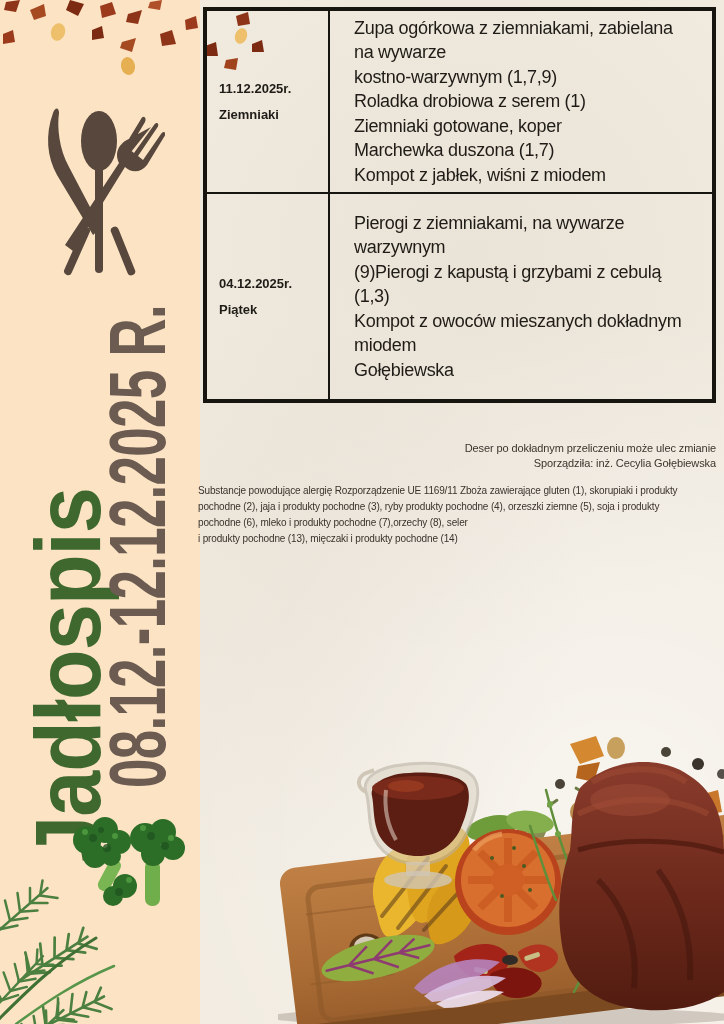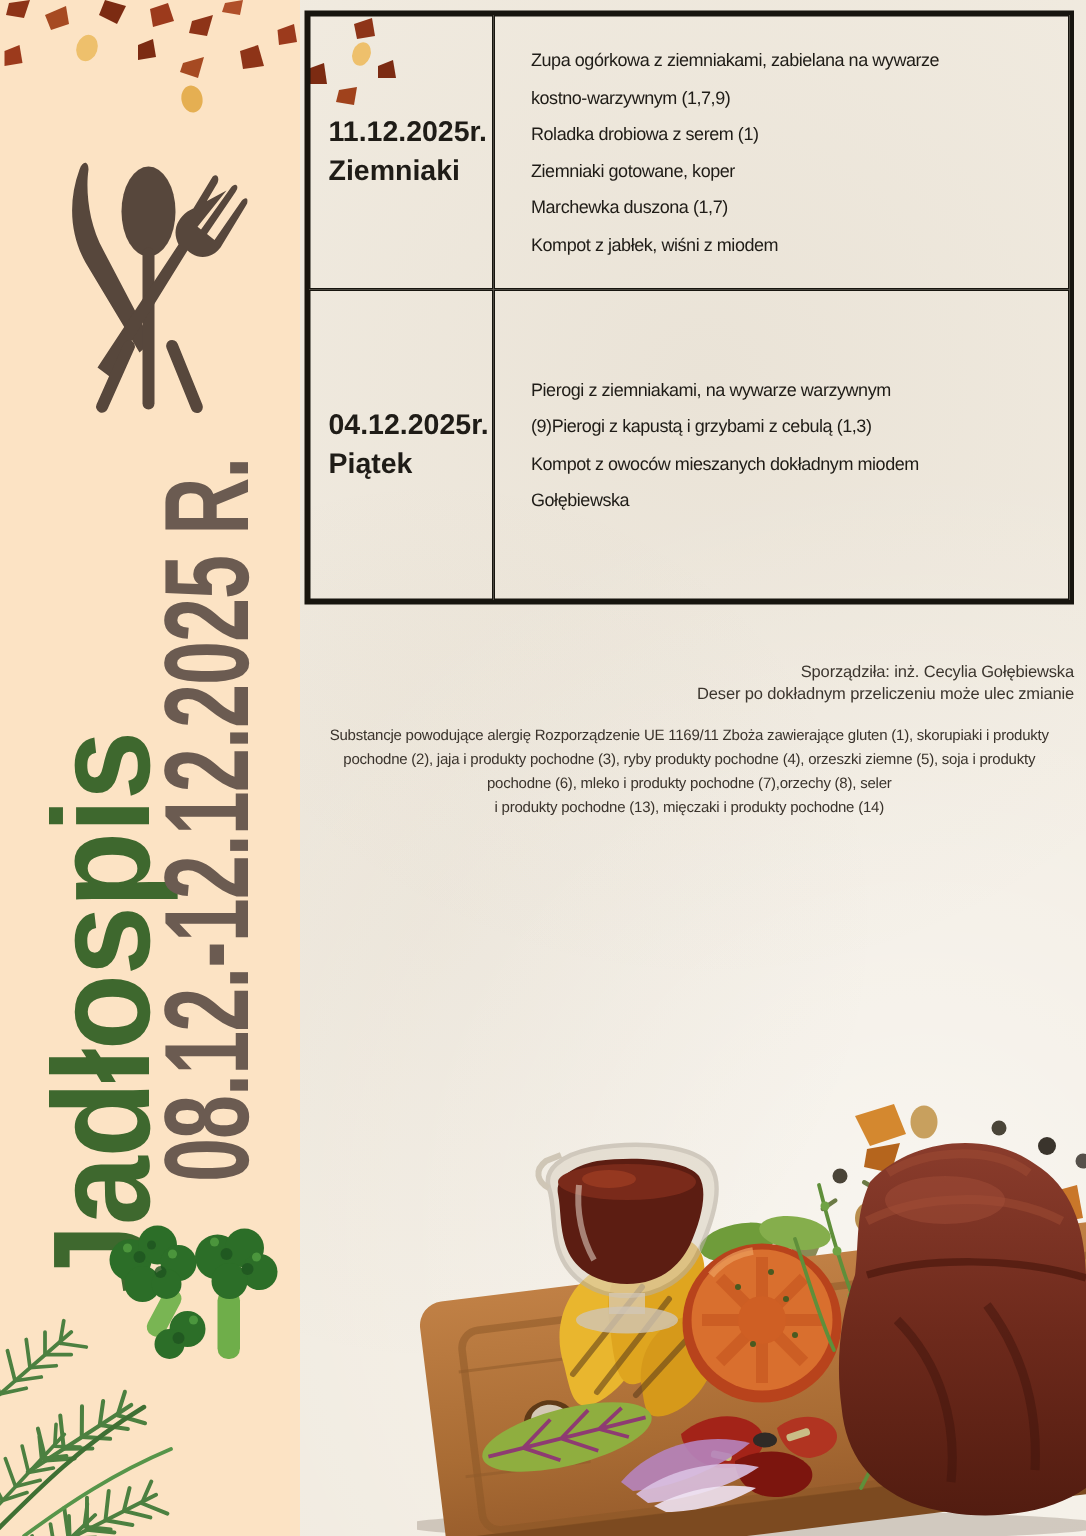--- a/index.html
+++ b/index.html
@@ -17,26 +17,26 @@
   .vtitle { left:22px; top:862px; font-size:92px; color:#3e682e;
             transform:rotate(-90deg) scale(0.9,1); }
   .vdates { left:98px; top:788px; font-size:80px; color:#6b5b51;
             transform:rotate(-90deg) scale(0.66,1); }
   .deco { position:absolute; }
   .menu-table { position:absolute; left:203px; top:7px; width:513px; height:396px;
                 border-collapse:separate; border-spacing:0; table-layout:fixed;
                 border:3px solid #17150f; }
   .menu-table td { border:1.5px solid #17150f; vertical-align:middle;
                    color:#1f1c17; background:transparent; }
-  .cell-date { width:123px; padding-left:12px; font-weight:bold; font-size:19px; line-height:26px; }
-  .cell-menu { padding-left:24px; padding-right:20px; font-size:12px; line-height:24.5px; letter-spacing:-0.3px; }
+  .cell-date { width:123px; padding-left:12px; font-weight:bold; font-size:13px; line-height:26px; }
+  .cell-menu { padding-left:24px; padding-right:20px; font-size:18px; line-height:24.5px; letter-spacing:-0.3px; }
   .row-1 { height:183px; } .row-2 { height:206px; }
   .notes { position:absolute; left:203px; top:441px; width:513px; text-align:right;
            font-size:11px; line-height:15px; color:#3b352e; letter-spacing:-0.1px; }
-  .allergens { position:absolute; left:198px; top:483px; width:523px; text-align:center;
+  .allergens { position:absolute; left:198px; top:483px; width:523px; text-align:left;
                font-size:10px; line-height:16px; color:#3a332c; letter-spacing:-0.15px; }
   .allergens div { white-space:nowrap; }
 </style>
 </head>
 <body>
 
 <div class="page">
 
   <div class="sidebar"></div>
 
@@ -108,22 +108,22 @@
         <div>Pierogi z ziemniakami, na wywarze warzywnym</div>
         <div>(9)Pierogi z kapustą i grzybami z cebulą (1,3)</div>
         <div>Kompot z owoców mieszanych dokładnym miodem</div>
         <div>Gołębiewska</div>
       </td>
     </tr>
   </tbody>
     </table>
 
   <div class="notes">
+    <div>Deser po dokładnym przeliczeniu może ulec zmianie</div>
     <div>Sporządziła: inż. Cecylia Gołębiewska</div>
-    <div>Deser po dokładnym przeliczeniu może ulec zmianie</div>
   </div>
 
   <div class="allergens">
     <div>Substancje powodujące alergię Rozporządzenie UE 1169/11 Zboża zawierające gluten (1), skorupiaki i produkty</div>
     <div>pochodne (2), jaja i produkty pochodne (3), ryby produkty pochodne (4), orzeszki ziemne (5), soja i produkty</div>
     <div>pochodne (6), mleko i produkty pochodne (7),orzechy (8), seler</div>
     <div>i produkty pochodne (13), mięczaki i produkty pochodne (14)</div>
   </div>
 
   <span class="deco" style="left:45px;top:808px;width:145px;height:140px">

